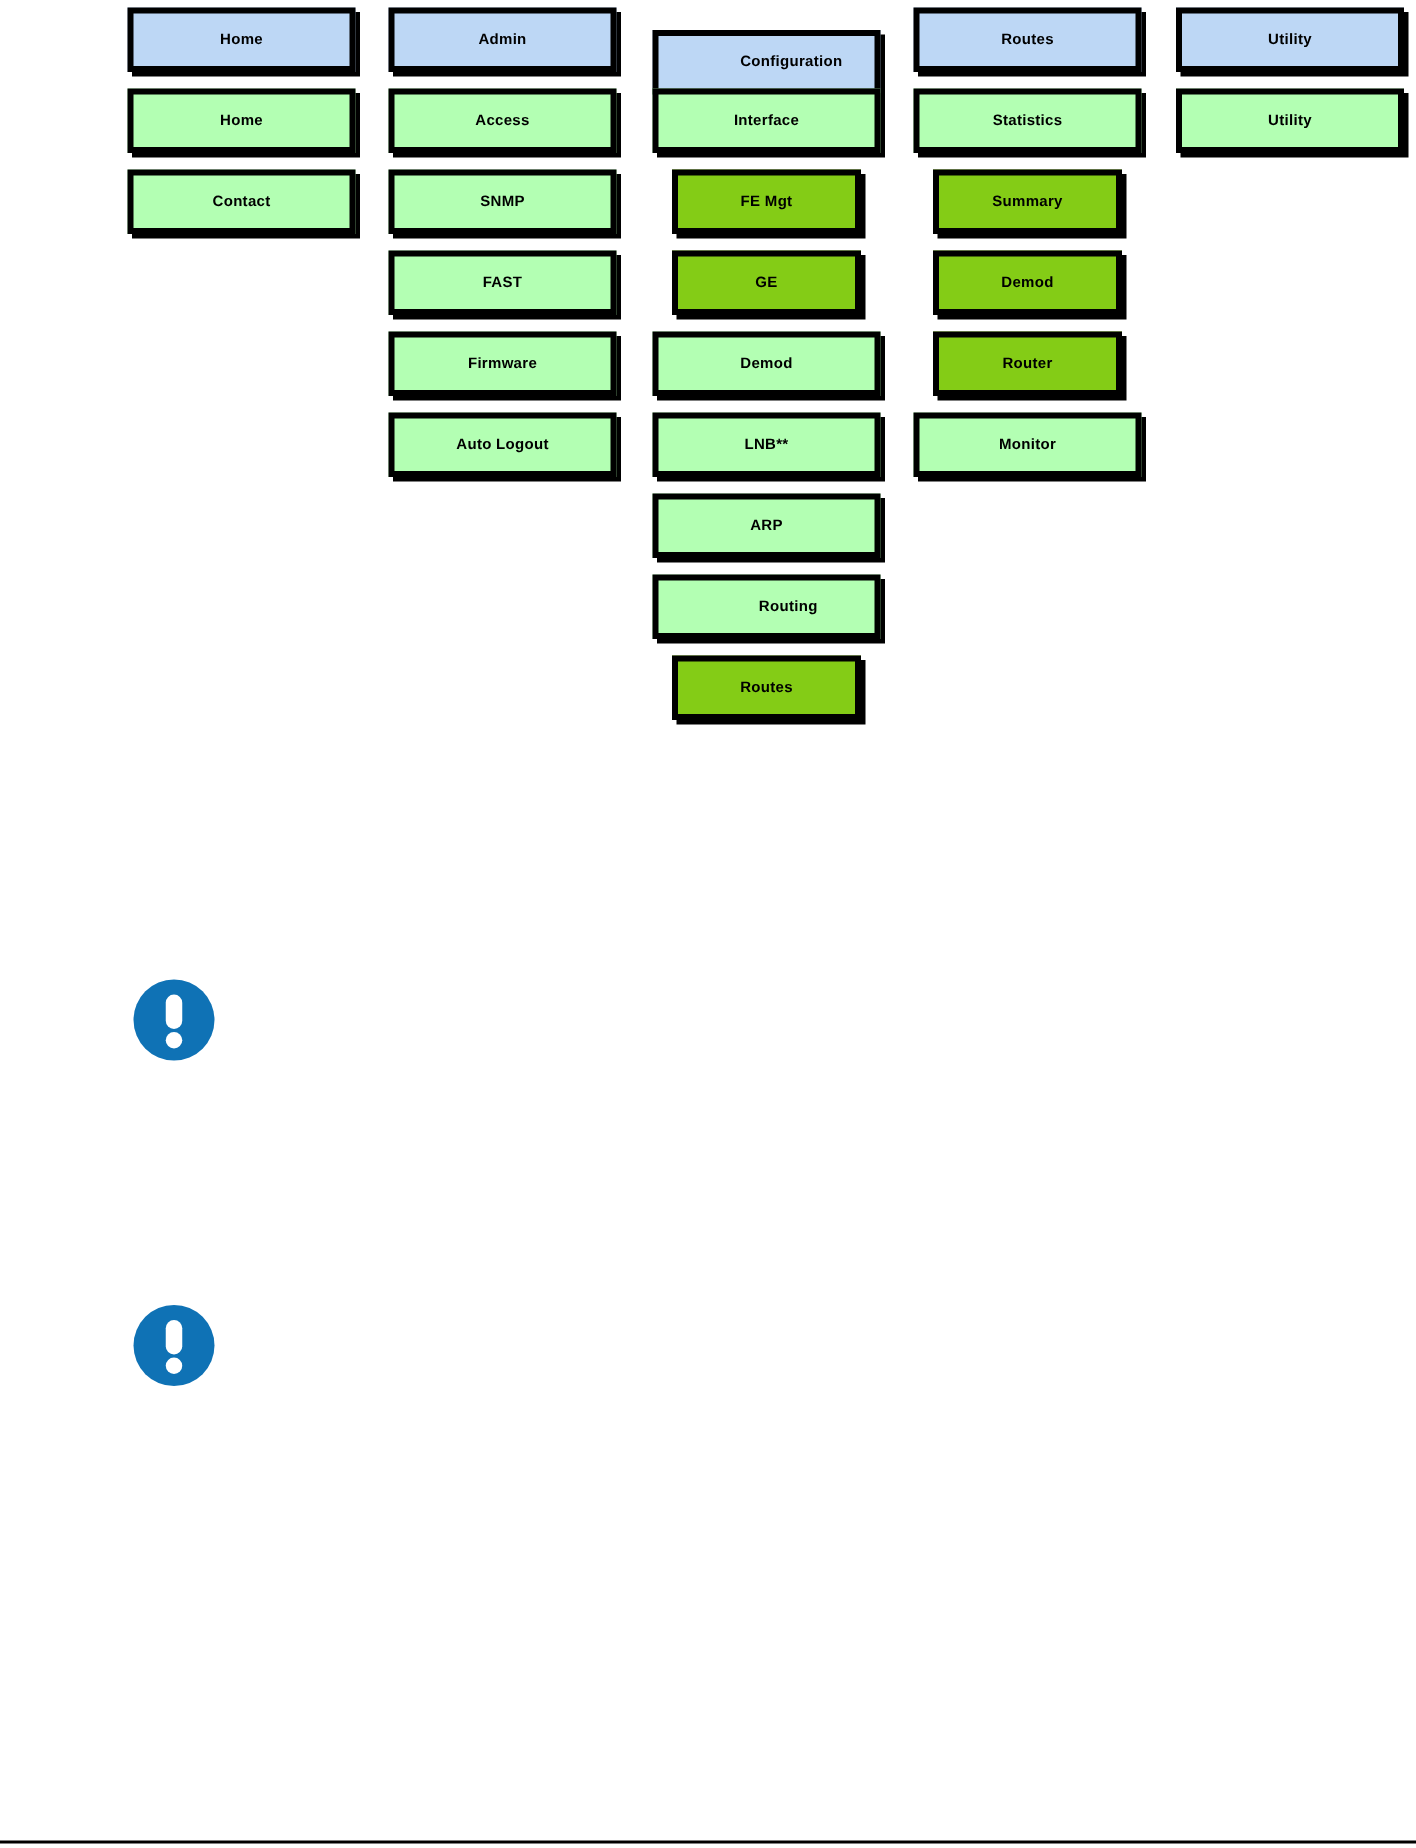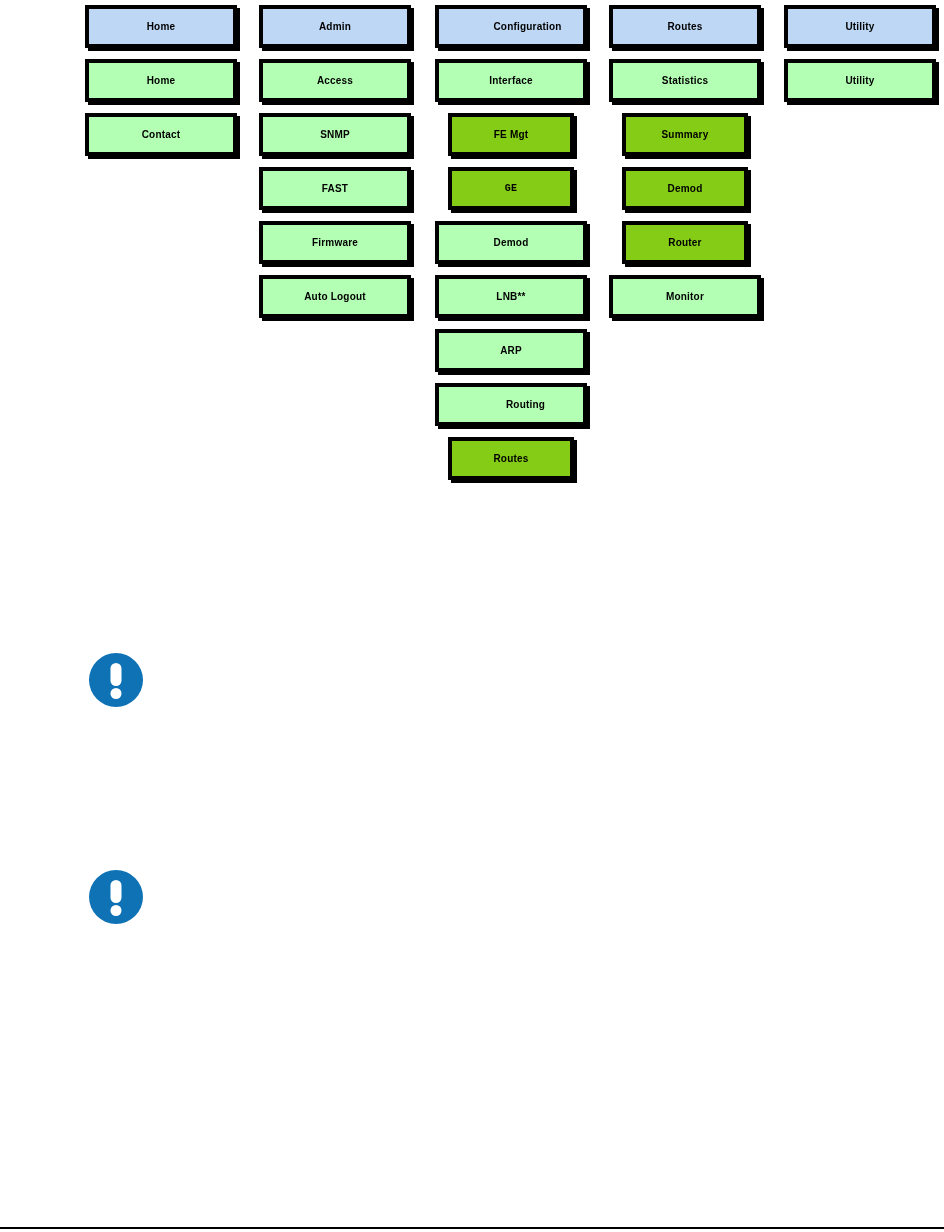--- a/index.html
+++ b/index.html
@@ -100,24 +100,24 @@
       </div>
       <div class="menu-column" style="left: 259px; width: 152px;">
         <div class="menu-box level-top" style="left: 0px; width: 152px; top: 5px; height: 43px;">Admin</div>
         <div class="menu-box level-main" style="left: 0px; width: 152px; top: 59px; height: 43px;">Access</div>
         <div class="menu-box level-main" style="left: 0px; width: 152px; top: 113px; height: 43px;">SNMP</div>
         <div class="menu-box level-main" style="left: 0px; width: 152px; top: 167px; height: 43px;">FAST</div>
         <div class="menu-box level-main" style="left: 0px; width: 152px; top: 221px; height: 43px;">Firmware</div>
         <div class="menu-box level-main" style="left: 0px; width: 152px; top: 275px; height: 43px;">Auto Logout</div>
       </div>
       <div class="menu-column" style="left: 435px; width: 152px;">
-        <div class="menu-box level-top" style="left: 0px; width: 152px; top: 5px; height: 43px; padding-left: 33px;">Configuration</div>
+        <div class="menu-box level-top" style="left: 0px; width: 152px; top: 20px; height: 43px; padding-left: 33px;">Configuration</div>
         <div class="menu-box level-main" style="left: 0px; width: 152px; top: 59px; height: 43px;">Interface</div>
         <div class="menu-box level-sub" style="left: 13px; width: 126px; top: 113px; height: 43px;">FE Mgt</div>
-        <div class="menu-box level-sub" style="left: 13px; width: 126px; top: 167px; height: 43px; font-family: Liberation Mono, monospace;">GE</div>
+        <div class="menu-box level-sub" style="left: 13px; width: 126px; top: 167px; height: 43px;">GE</div>
         <div class="menu-box level-main" style="left: 0px; width: 152px; top: 221px; height: 43px;">Demod</div>
         <div class="menu-box level-main" style="left: 0px; width: 152px; top: 275px; height: 43px;">LNB**</div>
         <div class="menu-box level-main" style="left: 0px; width: 152px; top: 329px; height: 43px;">ARP</div>
         <div class="menu-box level-main" style="left: 0px; width: 152px; top: 383px; height: 43px; padding-left: 29px;">Routing</div>
         <div class="menu-box level-sub" style="left: 13px; width: 126px; top: 437px; height: 43px;">Routes</div>
       </div>
       <div class="menu-column" style="left: 609px; width: 152px;">
         <div class="menu-box level-top" style="left: 0px; width: 152px; top: 5px; height: 43px;">Routes</div>
         <div class="menu-box level-main" style="left: 0px; width: 152px; top: 59px; height: 43px;">Statistics</div>
         <div class="menu-box level-sub" style="left: 13px; width: 126px; top: 113px; height: 43px;">Summary</div>

